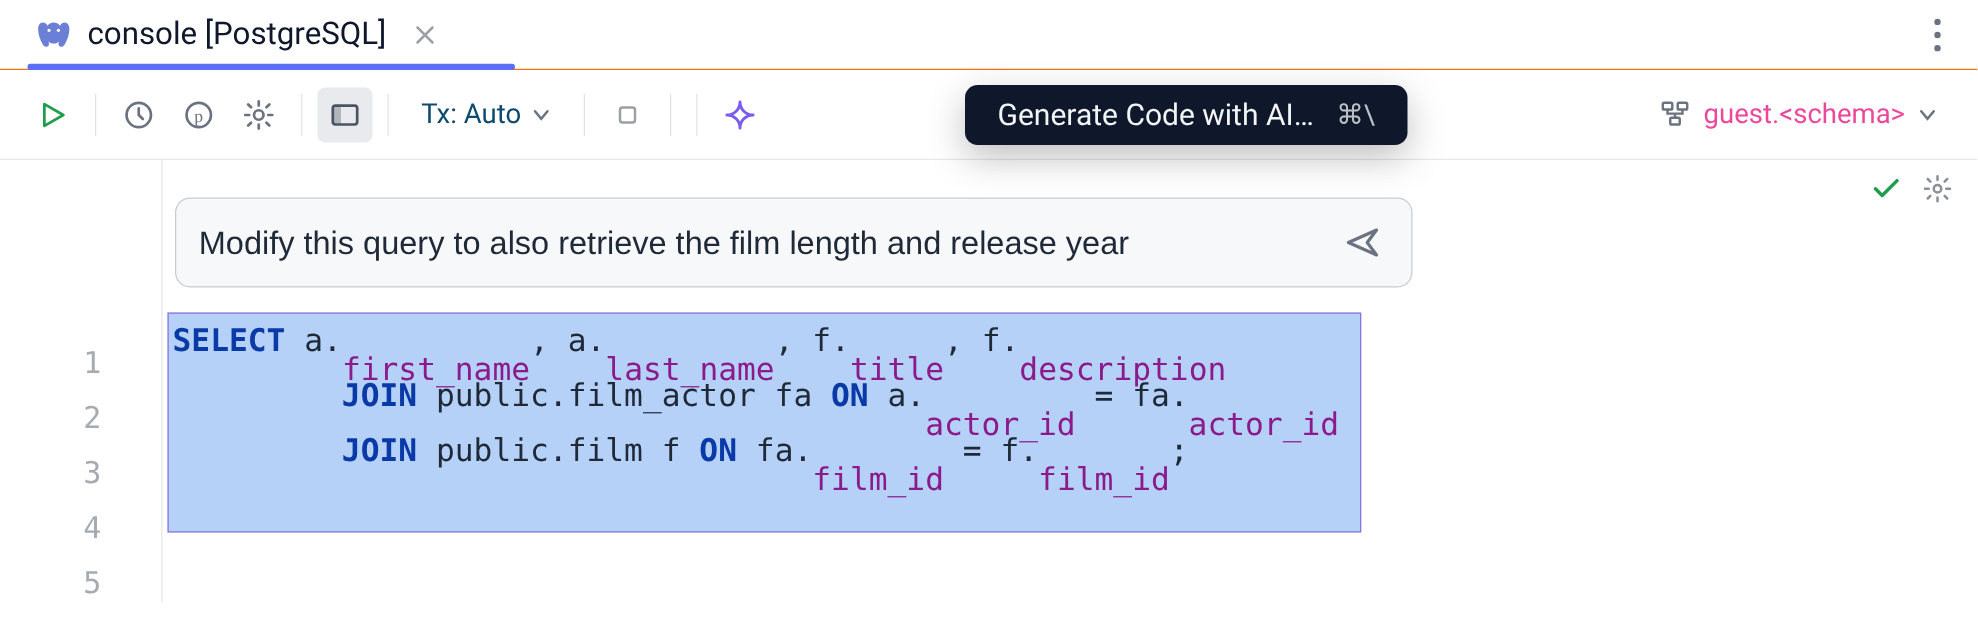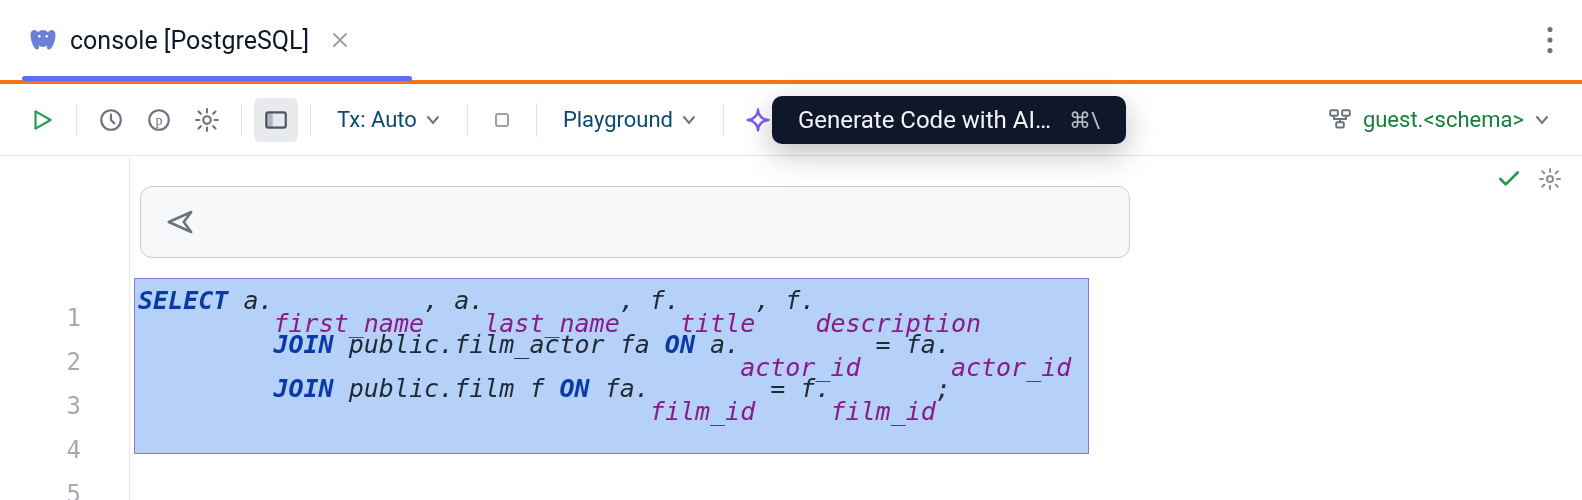--- a/index.html
+++ b/index.html
@@ -9,22 +9,22 @@
     width: 1582px;
     height: 500px;
     overflow: hidden;
     color: #1e1e1e;
   }
 
   
   .tab-bar {
     display: flex;
     align-items: center;
-    height: 84px;
-    border-bottom: 4px solid #f97316;
+    height: 56px;
+    border-bottom: 1px solid #f97316;
     padding-left: 22px;
     position: relative;
   }
   .tab {
     display: flex;
     align-items: center;
     gap: 12px;
     height: 100%;
     padding: 0 18px 0 6px;
     position: relative;
@@ -93,21 +93,21 @@
     height: 44px;
     border-radius: 6px;
     cursor: pointer;
   }
   .tb-flex { flex: 1; }
   .schema-picker {
     display: flex;
     align-items: center;
     gap: 10px;
     font-size: 22px;
-    color: #15803d;
+    color: #ec4899;
     cursor: pointer;
     padding: 0 12px;
   }
 
   
   .tooltip {
     position: absolute;
     top: 12px;
     left: 772px;
     background: #0f172a;
@@ -291,26 +291,20 @@
         <path d="M3 5l5 6 5-6" stroke="#6b7280" stroke-width="2" fill="none" stroke-linecap="round"></path>
       </svg>
   </div>
   <div class="tb-sep"></div>
   <div class="tb-btn">
     <svg width="24" height="24" viewBox="0 0 24 24">
         <rect x="6" y="6" width="12" height="12" rx="2" fill="none" stroke="#9aa0a6" stroke-width="2"></rect>
       </svg>
   </div>
   <div class="tb-sep"></div>
-  <div class="tb-text">
-    <span>Playground</span>
-    <svg width="16" height="16" viewBox="0 0 16 16">
-        <path d="M3 5l5 6 5-6" stroke="#6b7280" stroke-width="2" fill="none" stroke-linecap="round"></path>
-      </svg>
-  </div>
   <div class="tb-sep"></div>
   <div class="tb-btn ai">
     <svg width="28" height="28" viewBox="0 0 24 24">
         <path d="M12 3c0 5-4 9-9 9 5 0 9 4 9 9 0-5 4-9 9-9-5 0-9-4-9-9z" fill="none" stroke="#7b5cf0" stroke-width="2" stroke-linejoin="round"></path>
       </svg>
   </div>
 
   <div class="tb-flex"></div>
 
   <div class="schema-picker">
@@ -350,28 +344,29 @@
       </span>
       <span class="gear-sm">
         <svg width="24" height="24" viewBox="0 0 24 24">
             <circle cx="12" cy="12" r="3" fill="none" stroke="#8a8f98" stroke-width="2"></circle>
             <path d="M12 2v3M12 19v3M4.2 4.2l2.1 2.1M17.7 17.7l2.1 2.1M2 12h3M19 12h3M4.2 19.8l2.1-2.1M17.7 6.3l2.1-2.1" stroke="#8a8f98" stroke-width="2" stroke-linecap="round"></path>
           </svg>
       </span>
     </div>
 
     <div class="prompt-box">
+      <input type="text" value="Modify this query to also retrieve the film length and release year" style="">
       <span class="send">
         <svg width="30" height="30" viewBox="0 0 24 24">
             <path d="M3 12l18-8-6 8 6 8-18-8z" fill="none" stroke="#6b7280" stroke-width="2" stroke-linejoin="round"></path>
           </svg>
       </span>
     </div>
 
-    <div class="code-lines" style="position:relative;font-style:italic;">
+    <div class="code-lines" style="position:relative;">
       <div class="selection"></div>
 
       <div class="code-line">
         <span class="kw">SELECT</span><span> </span><span class="tbl">a</span><span class="punct">.</span><span class="ident">first_name</span><span class="punct">, </span><span class="tbl">a</span><span class="punct">.</span><span class="ident">last_name</span><span class="punct">, </span><span class="tbl">f</span><span class="punct">.</span><span class="ident">title</span><span class="punct">, </span><span class="tbl">f</span><span class="punct">.</span><span class="ident">description</span>
       </div>
       <div class="code-line">
         <span>         </span><span class="kw">JOIN</span><span> </span><span class="tbl">public</span><span class="punct">.</span><span class="tbl">film_actor fa </span><span class="kw">ON</span><span> </span><span class="tbl">a</span><span class="punct">.</span><span class="ident">actor_id</span><span class="punct"> = </span><span class="tbl">fa</span><span class="punct">.</span><span class="ident">actor_id</span>
       </div>
       <div class="code-line">
         <span>         </span><span class="kw">JOIN</span><span> </span><span class="tbl">public</span><span class="punct">.</span><span class="tbl">film f </span><span class="kw">ON</span><span> </span><span class="tbl">fa</span><span class="punct">.</span><span class="ident">film_id</span><span class="punct"> = </span><span class="tbl">f</span><span class="punct">.</span><span class="ident">film_id</span><span class="punct">;</span>

